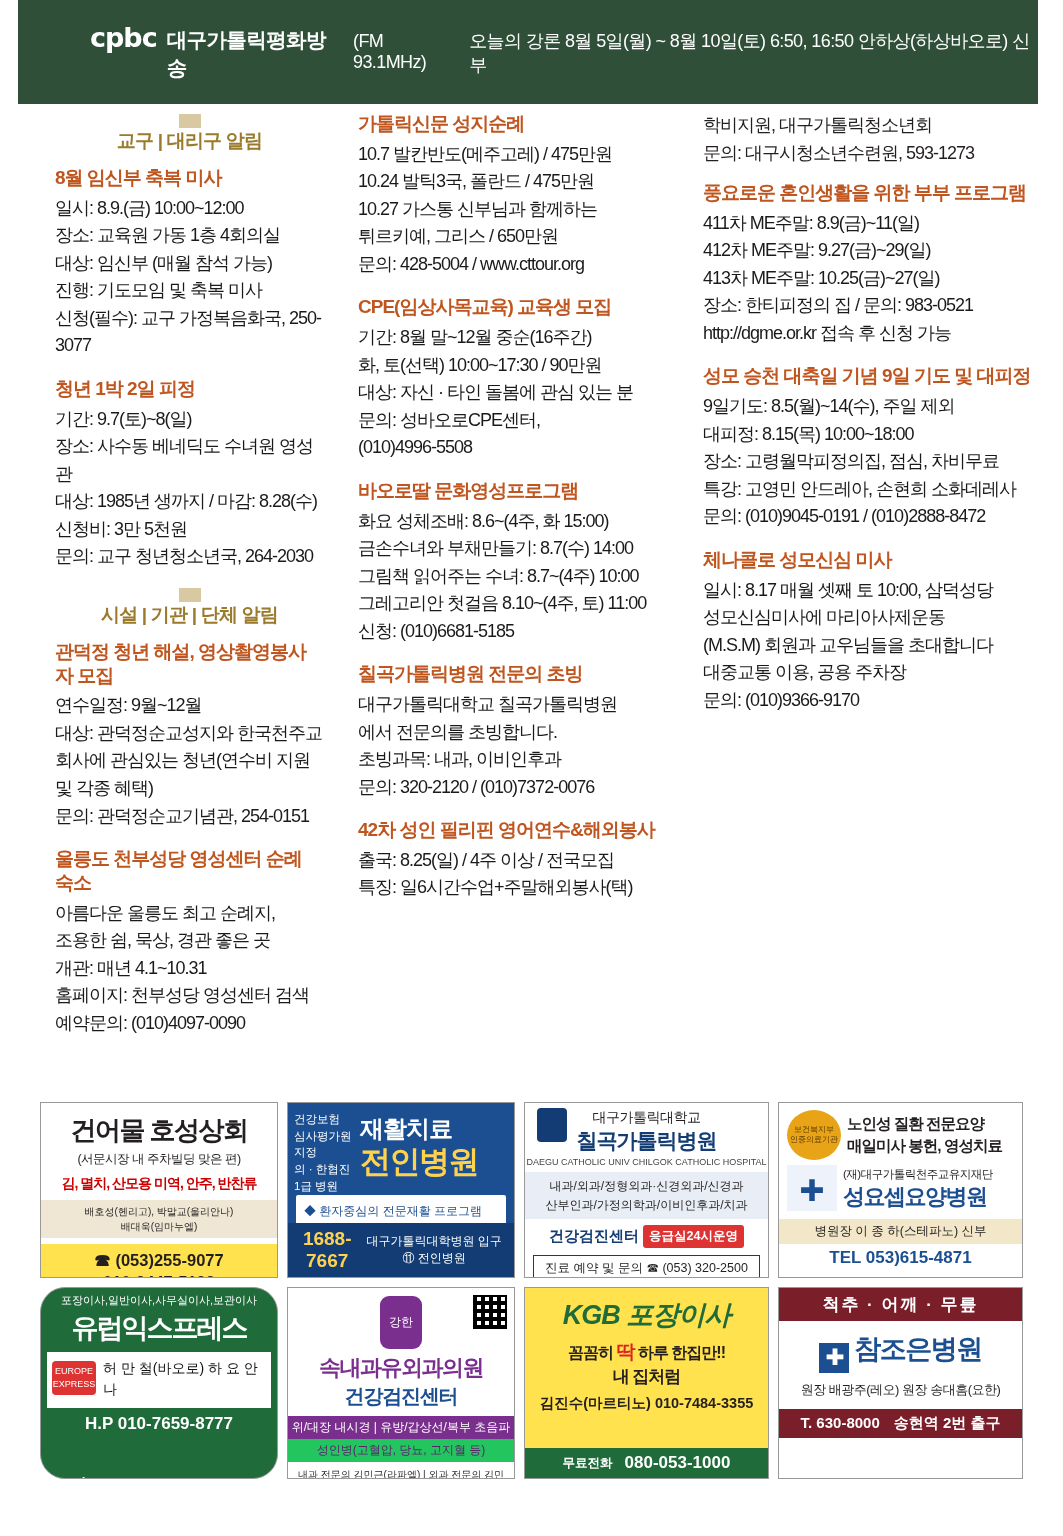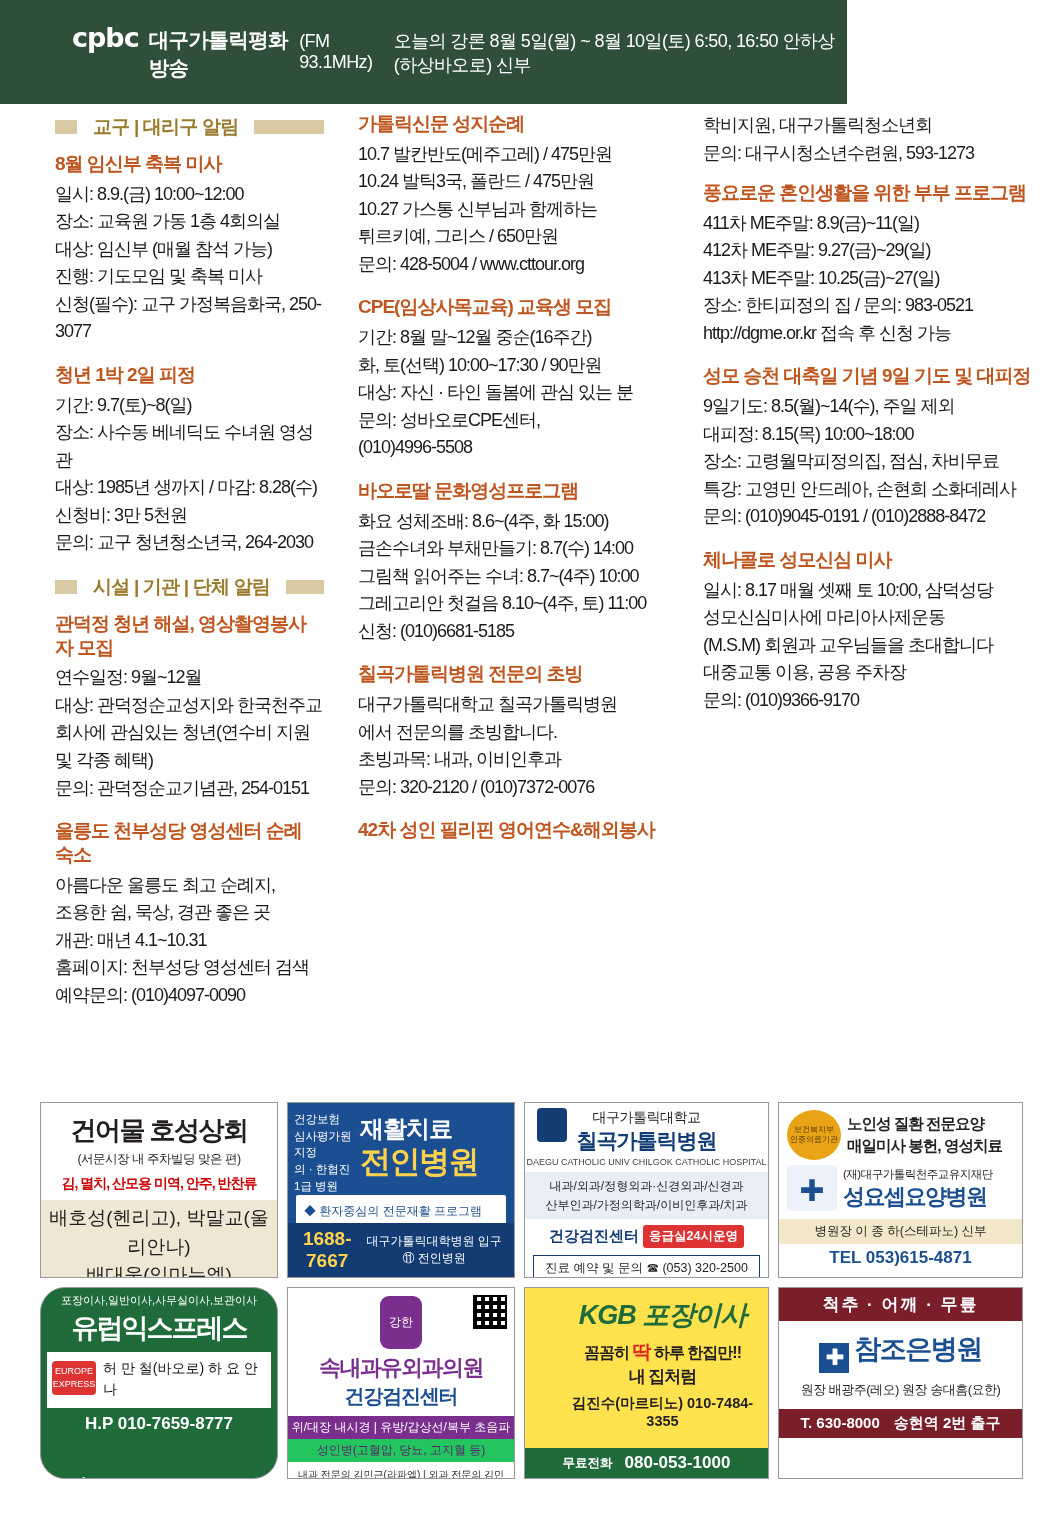--- a/index.html
+++ b/index.html
@@ -8,21 +8,21 @@
     width:1063px; height:1536px;
     background:#ffffff;
     font-family:"Liberation Sans", sans-serif;
     color:#231f20;
     position:relative;
     overflow:hidden;
   }
 
   
   .banner {
-    position:absolute; left:0; top:0; width:847px; height:104px;
+    position:absolute; left:18px; top:0; width:1020px; height:104px;
     background:#2f4f38;
     color:#ffffff;
     display:flex; align-items:center;
   }
   .banner-inner { display:flex; align-items:baseline; gap:10px; padding-left:72px; }
   .cpbc-logo {
     font-family:"DejaVu Sans", sans-serif;
     font-weight:bold; font-size:27px; letter-spacing:-1px; color:#ffffff;
   }
   .banner-main { font-size:20.5px; font-weight:bold; letter-spacing:-0.6px; }
@@ -33,22 +33,23 @@
     position:absolute; top:112px; left:0; width:1063px; height:980px;
     display:flex;
   }
   .col { padding:0 16px; }
   .col1 { width:340px; padding-left:55px; }
   .col2 { width:345px; padding-left:18px; }
   .col3 { width:378px; padding-left:18px; padding-right:30px; }
 
   
   .bar-head {
-    display:flex; align-items:center; gap:16px;
+    display:flex; align-items:center; gap:0;
     margin: 2px 0 12px 0;
+    flex-direction: column;
   }
   .bar-head .bar { height:14px; width:36px; background:#d9c9a3; }
   .bar-head .bar.left { width:22px; }
   .bar-head .bar.right { flex:1; max-width:88px; }
   .bar-head .txt {
     font-size:19px; font-weight:bold; color:#9a7b2c; letter-spacing:-0.8px;
     white-space:nowrap;
   }
 
   .entry { margin-bottom:17px; }
@@ -78,21 +79,21 @@
   }
   .ad-r1 { height:176px; }
   .ad-r2 { height:192px; }
   .w1 { width:238px; } .w2 { width:228px; } .w3 { width:245px; } .w4 { width:245px; }
 
   
   .a1 { background:#ffffff; }
   .a1 .t1 { font-size:26px; font-weight:bold; letter-spacing:-1.5px; margin-top:10px; }
   .a1 .t2 { font-size:12.5px; letter-spacing:-0.5px; margin-top:3px; }
   .a1 .t3 { font-size:14px; font-weight:bold; color:#c00; letter-spacing:-1px; margin-top:7px; }
-  .a1 .band { margin-top:7px; background:#efe7d4; font-size:19px; line-height:1.5; padding:4px 0; }
+  .a1 .band { margin-top:7px; background:#efe7d4; font-size:10px; line-height:1.5; padding:4px 0; }
   .a1 .tel { background:#ffe24d; font-size:16.5px; font-weight:bold; padding:5px 0; margin-top:6px; line-height:1.35; }
 
   
   .a2 { background:#1b4f91; color:#fff; }
   .a2 .left-box { position:absolute; left:6px; top:8px; width:62px; color:#fff; font-size:11.5px; line-height:1.45; text-align:left; }
   .a2 .big { position:absolute; left:72px; top:10px; text-align:left; }
   .a2 .big .s1 { font-size:24px; font-weight:bold; color:#ffffff; letter-spacing:-1px; }
   .a2 .big .s2 { font-size:31px; font-weight:bold; color:#ffd24d; letter-spacing:-1.5px; line-height:1.1; }
   .a2 .bullets { position:absolute; left:8px; top:92px; right:8px; background:#fff; color:#1b4f91; font-size:12px; text-align:left; padding:6px 8px; line-height:1.7; border-radius:2px;}
   .a2 .foot { position:absolute; left:0; right:0; bottom:0; background:#123c73; color:#fff; font-size:12px; padding:5px 6px; display:flex; justify-content:space-between; align-items:center;}
@@ -140,21 +141,21 @@
   .a6 .nm2 { font-size:20px; font-weight:bold; color:#1b4f91; letter-spacing:-1.2px; }
   .a6 .band { background:#7a2f8f; color:#fff; font-size:12px; padding:3px 0; margin-top:6px; }
   .a6 .band2 { background:#22c55e; color:#5c1f6e; font-size:12px; padding:3px 0; }
   .a6 .sm { font-size:10px; line-height:1.45; margin-top:6px; padding:0 6px; }
   .a6 .qr { position:absolute; right:7px; top:7px; width:34px; height:34px; background:
       repeating-linear-gradient(0deg,#000 0 4px,#fff 4px 8px),
       repeating-linear-gradient(90deg,#000 0 4px,#fff 4px 8px);
       background-blend-mode:multiply; }
 
   
-  .a7 { background:#ffe24d;padding-left:32px; }
+  .a7 { background:#ffe24d; }
   .a7 .nm { font-size:27px; font-weight:bold; color:#1f6b3a; letter-spacing:-1px; margin-top:9px; font-style:italic;}
   .a7 .l1 { font-size:16px; font-weight:bold; margin-top:6px; letter-spacing:-1px; }
   .a7 .l1 .red { color:#d22; font-size:19px; }
   .a7 .l2 { font-size:17px; font-weight:bold; letter-spacing:-1px; }
   .a7 .l3 { font-size:14.5px; font-weight:bold; margin-top:6px; }
   .a7 .foot { position:absolute; left:0; right:0; bottom:0; background:#1f6b3a; color:#fff; font-size:17px; font-weight:bold; padding:5px 0; display:flex; justify-content:center; gap:12px; align-items:center;}
   .a7 .foot .lbl { font-size:12.5px; }
 
   
   .a8 { background:#ffffff; }
@@ -253,20 +254,22 @@
     </div>
     <div class="entry">
       <h3>칠곡가톨릭병원 전문의 초빙</h3>
       <p>대구가톨릭대학교 칠곡가톨릭병원
 에서 전문의를 초빙합니다.
 초빙과목: 내과, 이비인후과
 문의: 320-2120 / (010)7372-0076</p>
     </div>
     <div class="entry">
       <h3>42차 성인 필리핀 영어연수&amp;해외봉사</h3>
+      <p>출국: 8.25(일) / 4주 이상 / 전국모집
+특징: 일6시간수업+주말해외봉사(택)</p>
     </div>
   </div>
 
   <div class="col col3">
     <p class="plain">          학비지원, 대구가톨릭청소년회
 문의: 대구시청소년수련원, 593-1273</p>
     <div class="entry">
       <h3>풍요로운 혼인생활을 위한 부부 프로그램</h3>
       <p>411차 ME주말: 8.9(금)~11(일)
 412차 ME주말: 9.27(금)~29(일)

